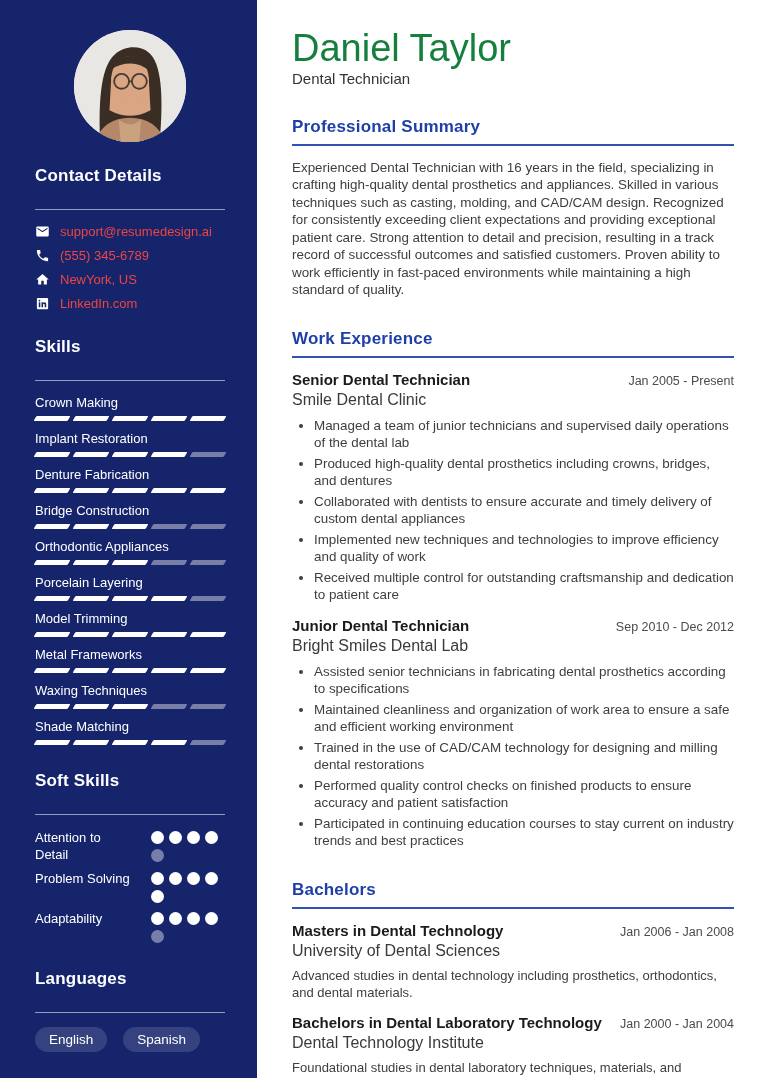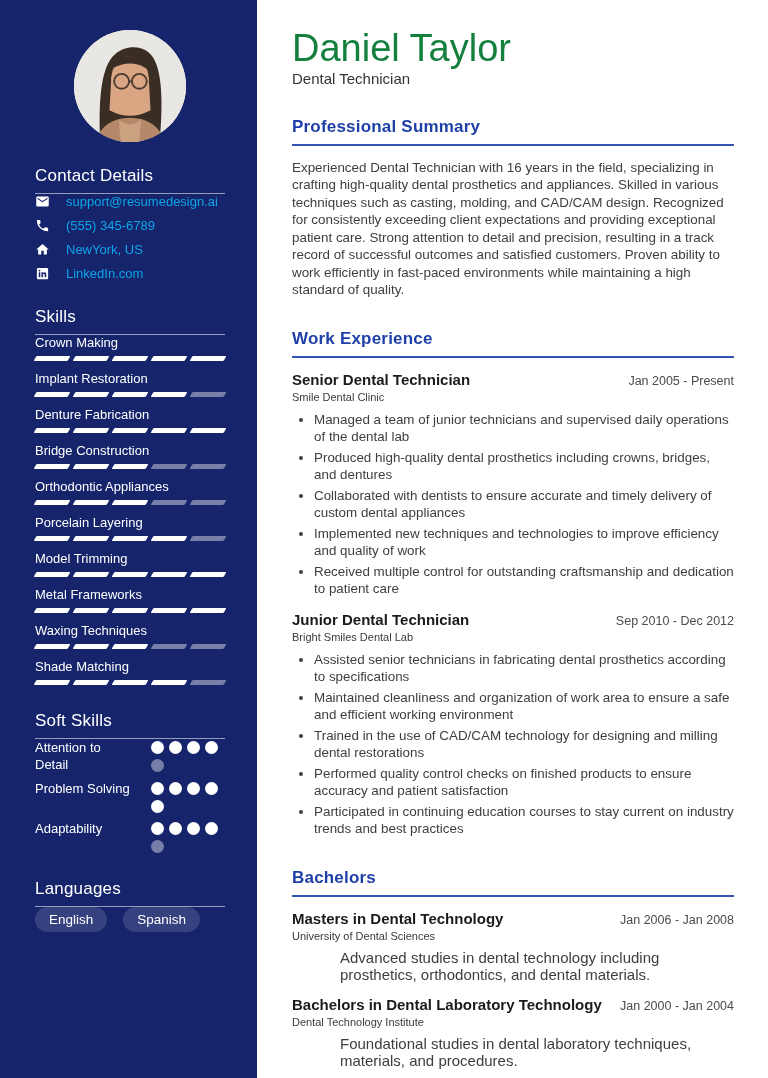--- a/index.html
+++ b/index.html
@@ -19,29 +19,30 @@
     color: #fff;
     padding: 30px 32px 20px 35px;
   }
   .photo-wrap { display: flex; justify-content: center; margin-bottom: 24px; }
   .photo {
     width: 112px; height: 112px; border-radius: 50%;
     overflow: hidden; background: #e9e7e4;
   }
   .side-section { margin-bottom: 26px; }
   .side-title {
-    font-size: 17px; font-weight: 400; color: #fff;
-    padding-bottom: 7px;
+    font-size: 17px; font-weight: 700; color: #fff;
+    padding-bottom: 23px;
     border-bottom: 1px solid rgba(255,255,255,0.55);
+    margin-bottom: 14px;
     letter-spacing: 0.2px;
   }
   .contact-list { list-style: none; }
   .contact-list li {
-    display: flex; align-items: center; gap: 16px;
-    font-size: 13px; margin-bottom: 9px; color: #0ea5e9;
+    display: flex; align-items: center; gap: 10px;
+    font-size: 13px; margin-bottom: 9px; color: #ef4444;
   }
   .contact-list .cicon { width: 15px; height: 15px; flex: 0 0 15px; display: inline-flex; }
   .contact-list .cicon svg { width: 15px; height: 15px; fill: #fff; }
   
   .skill-row { margin-bottom: 10px; }
   .skill-label { font-size: 13px; color: #fff; margin-bottom: 6px; }
   .segments { display: flex; gap: 5px; }
   .seg {
     width: 34px; height: 5px;
     transform: skewX(-30deg);
@@ -77,25 +78,25 @@
     padding-bottom: 7px;
     border-bottom: 2px solid #3353b3;
     margin-bottom: 13px;
     letter-spacing: 0.2px;
   }
   .summary-text { font-size: 13.4px; line-height: 17.5px; color: #3e3e3e; }
   .job { margin-bottom: 13px; }
   .job-head, .edu-head { display: flex; justify-content: space-between; align-items: baseline; }
   .job-role, .edu-degree { font-size: 15px; font-weight: 700; color: #1b1b1b; }
   .job-date, .edu-date { font-size: 12.5px; color: #4b4b4b; white-space: nowrap; }
-  .job-company, .edu-school { font-size: 11px; color: #3a3a3a; margin-top: 3px; }
+  .job-company, .edu-school { font-size: 16px; color: #3a3a3a; margin-top: 3px; }
   .bullets { margin: 8px 0 0 0; padding-left: 22px; }
   .bullets li { font-size: 13.4px; line-height: 17.5px; color: #3e3e3e; margin-bottom: 3px; }
   .edu-item { margin-bottom: 12px; }
-  .edu-desc { font-size: 15px; line-height: 17.5px; color: #3e3e3e; margin-top: 7px; margin-left: 48px; }
+  .edu-desc { font-size: 13px; line-height: 17.5px; color: #3e3e3e; margin-top: 7px; }
 </style>
 </head>
 <body>
 
 <div class="page">
 
   <aside class="sidebar">
     <div class="photo-wrap">
       <div class="photo">
         <svg viewBox="0 0 120 120" width="112" height="112">

